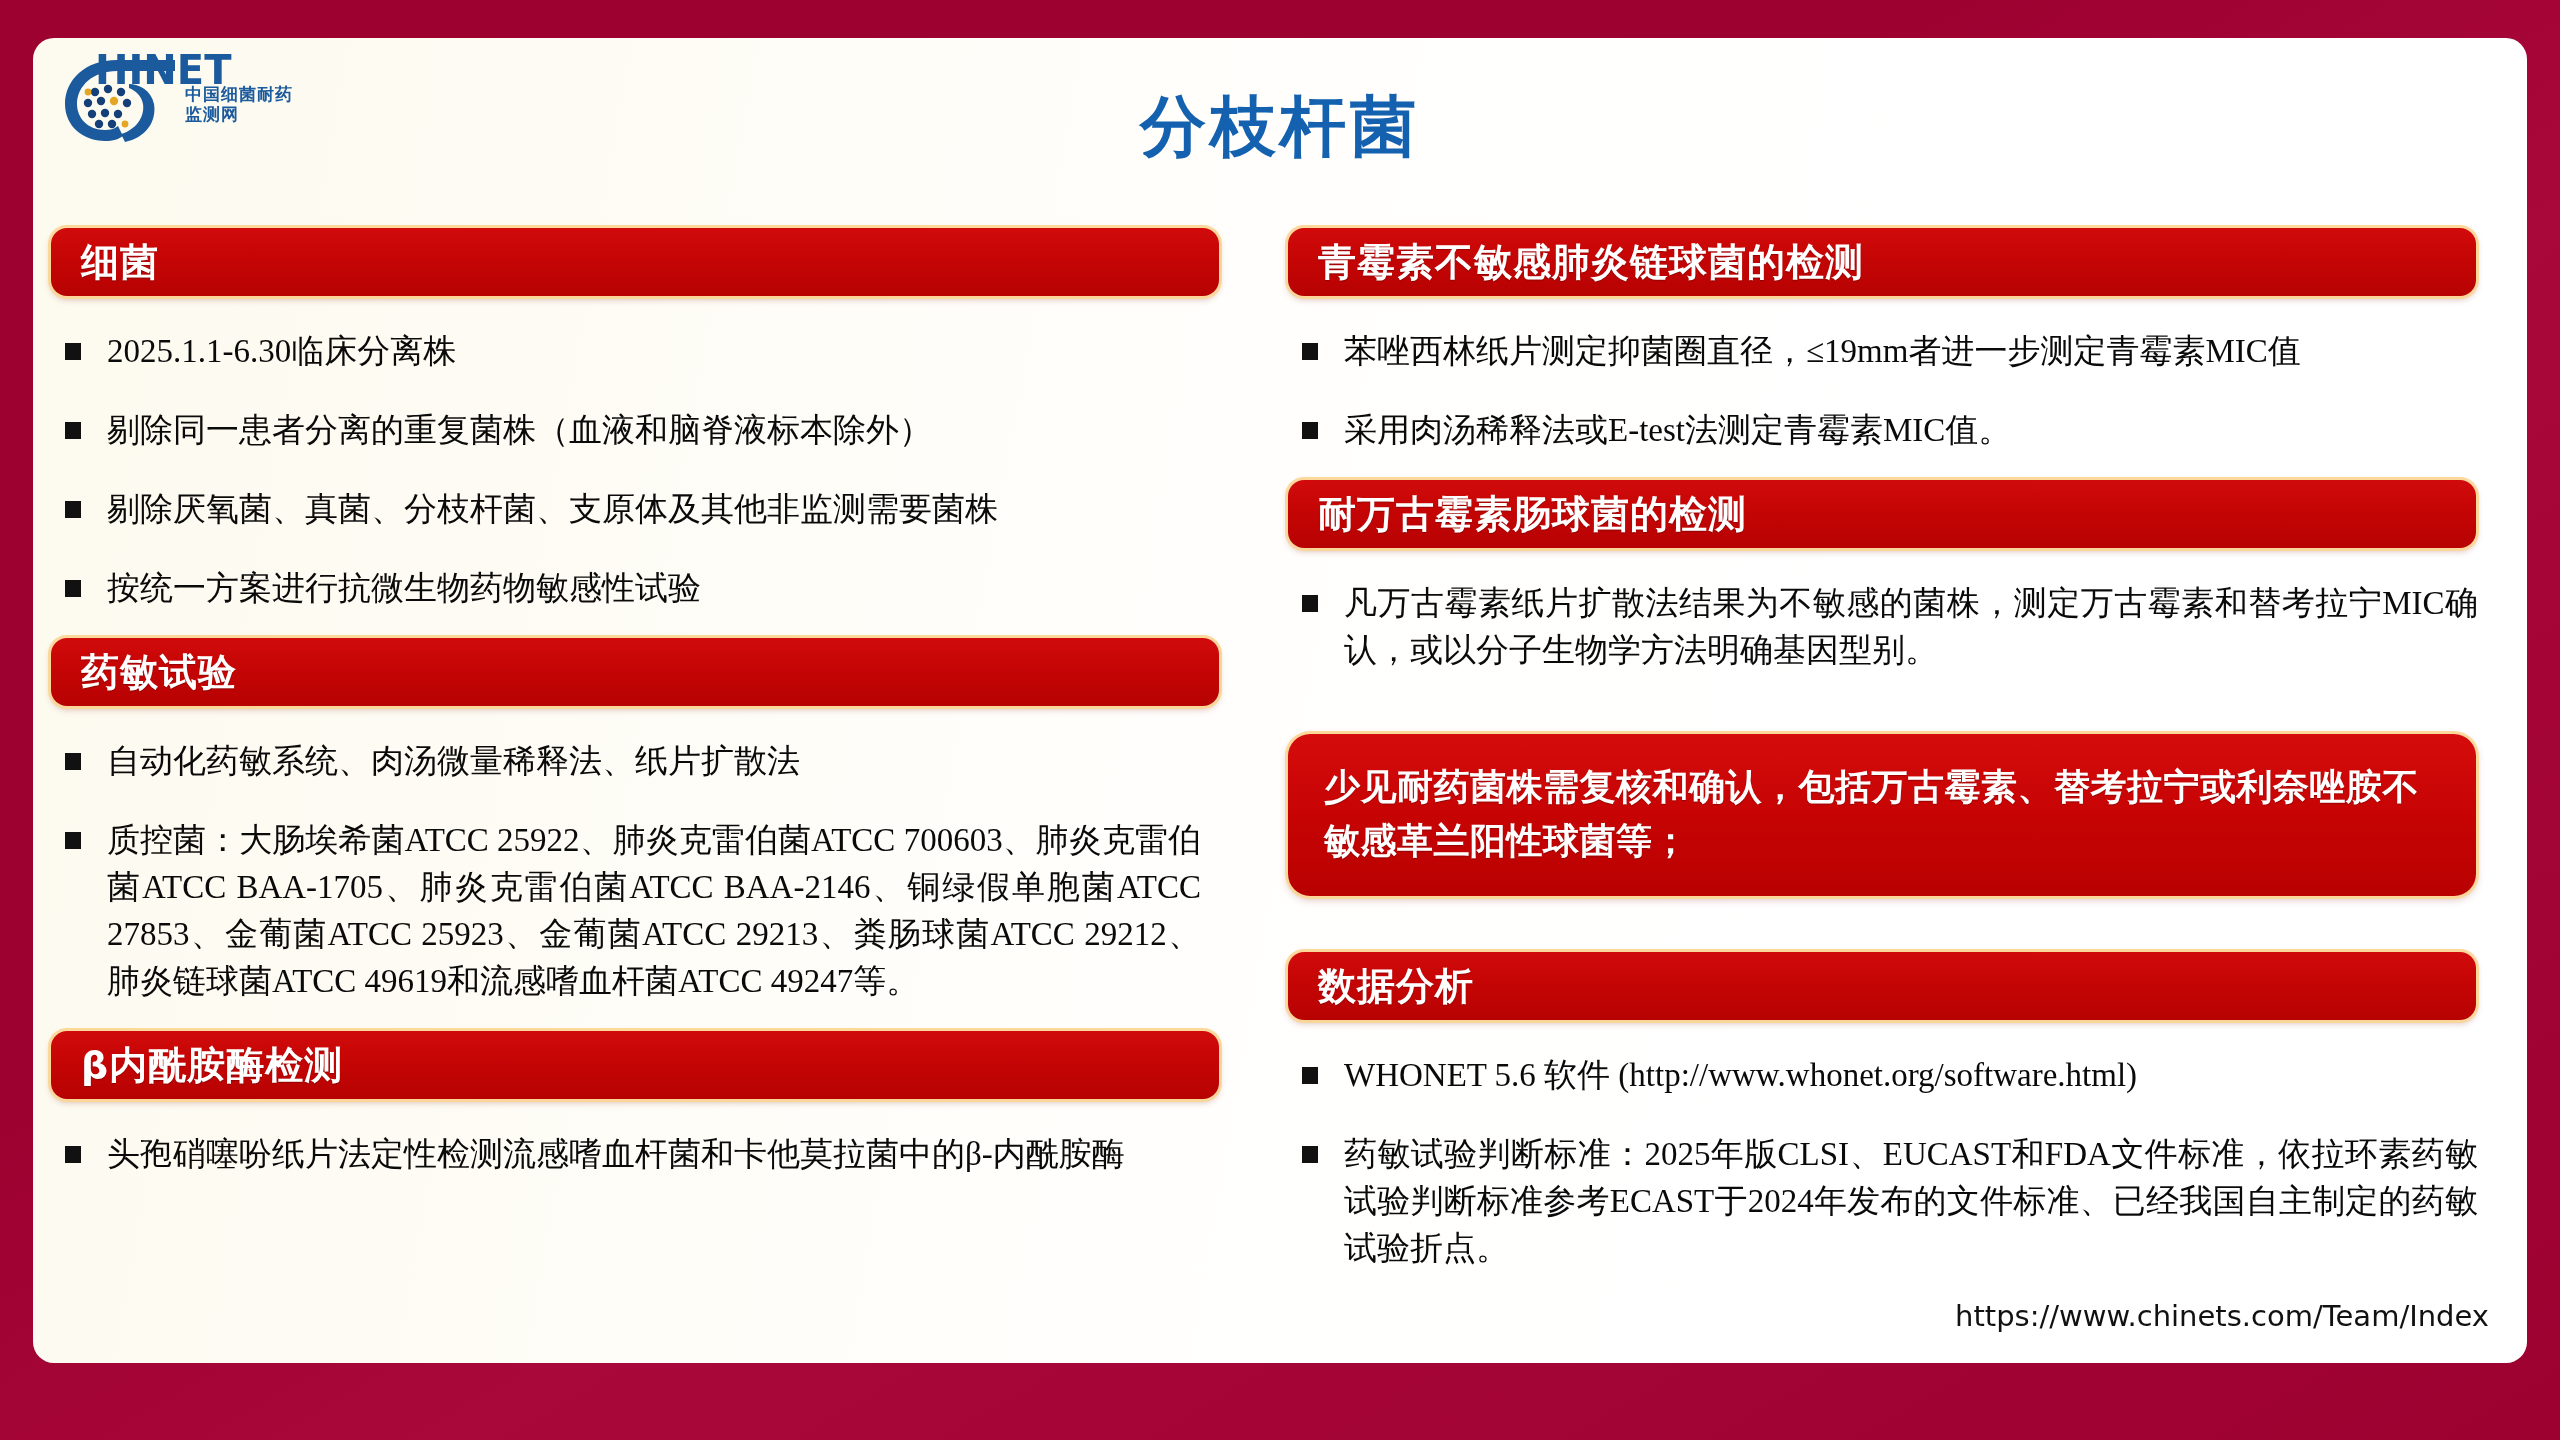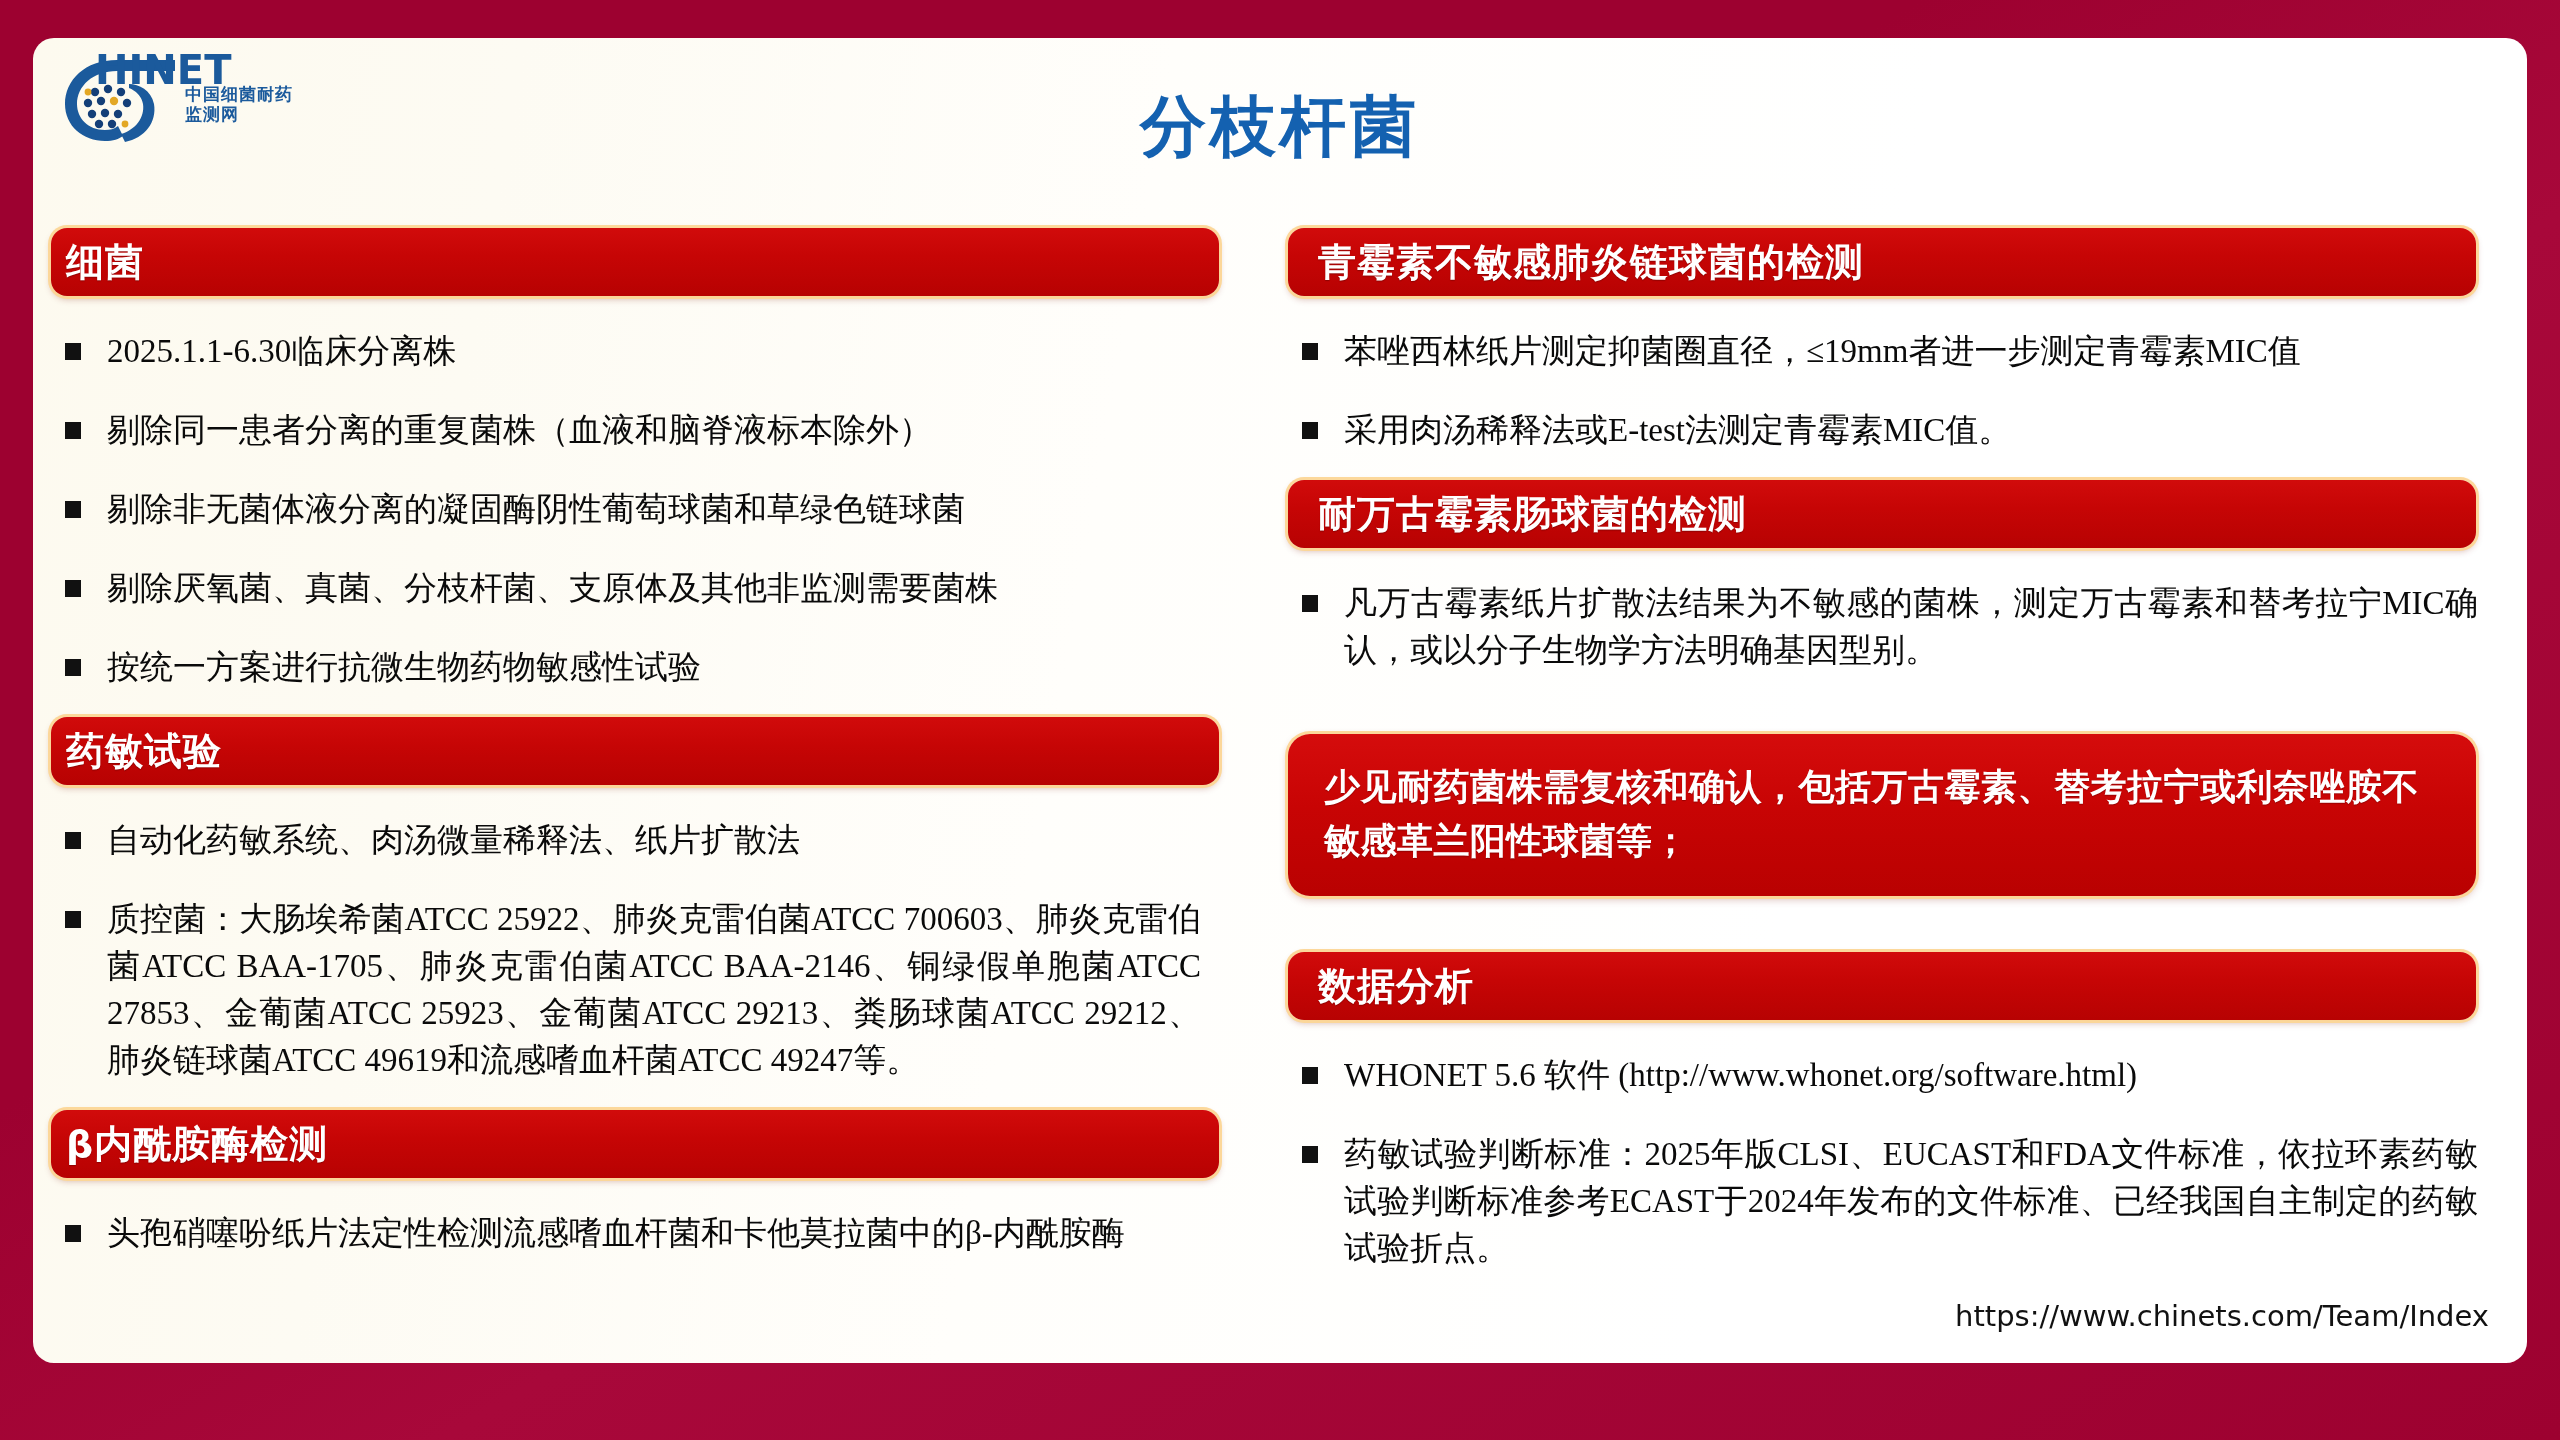--- a/index.html
+++ b/index.html
@@ -59,21 +59,21 @@
     color: #ffffff;
     font-size: 38px; font-weight: bold;
     letter-spacing: 1px;
     padding: 12px 0 12px 30px;
     height: 68px; line-height: 44px;
     font-family: "DejaVu Sans", sans-serif;
     text-shadow: 0 1px 1px rgba(0,0,0,.25);
     white-space: nowrap;
     margin-bottom: 26px;
   }
-  #col-left  .sec-head { width: 1168px; padding-left: 15px; }
+  #col-left  .sec-head { width: 1168px; }
   #col-right .sec-head { width: 1188px; }
 
   
   ul.bullets { list-style: none; margin: 0 0 26px 0; padding: 0; }
   ul.bullets li {
     position: relative;
     padding-left: 56px;
     margin-bottom: 7px;
     font-size: 33px;
     line-height: 47px;
@@ -155,21 +155,21 @@
   </div>
 
   <div id="page-title">分枝杆菌</div>
 
   <div class="col" id="col-left">
 
     <div class="sec-head">细菌</div>
     <ul class="bullets tight">
       <li><span class="bullet-mark"></span><span>2025.1.1-6.30临床分离株</span></li>
       <li><span class="bullet-mark"></span><span>剔除同一患者分离的重复菌株（血液和脑脊液标本除外）</span></li>
-      <li><span class="bullet-mark"></span><span>剔除非无菌体液分离的凝固酶阴性葡萄球菌和草绿色链球菌</span></li>
+      <li><span class="bullet-mark"></span></li>
       <li><span class="bullet-mark"></span><span>剔除厌氧菌、真菌、分枝杆菌、支原体及其他非监测需要菌株</span></li>
       <li><span class="bullet-mark"></span><span>按统一方案进行抗微生物药物敏感性试验</span></li>
     </ul>
 
     <div class="sec-head">药敏试验</div>
     <ul class="bullets">
       <li><span class="bullet-mark"></span><span>自动化药敏系统、肉汤微量稀释法、纸片扩散法</span></li>
       <li><span class="bullet-mark"></span><span>质控菌：大肠埃希菌ATCC 25922、肺炎克雷伯菌ATCC 700603、肺炎克雷伯菌ATCC BAA-1705、肺炎克雷伯菌ATCC BAA-2146、铜绿假单胞菌ATCC 27853、金葡菌ATCC 25923、金葡菌ATCC 29213、粪肠球菌ATCC 29212、肺炎链球菌ATCC 49619和流感嗜血杆菌ATCC 49247等。</span></li>
     </ul>
 

